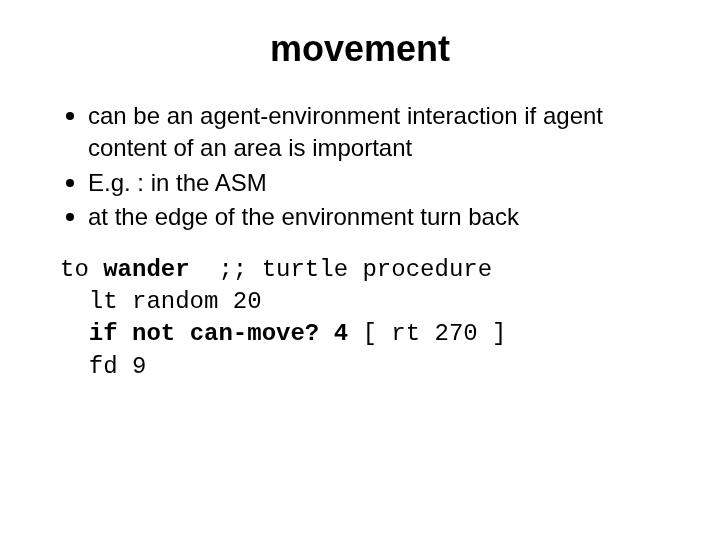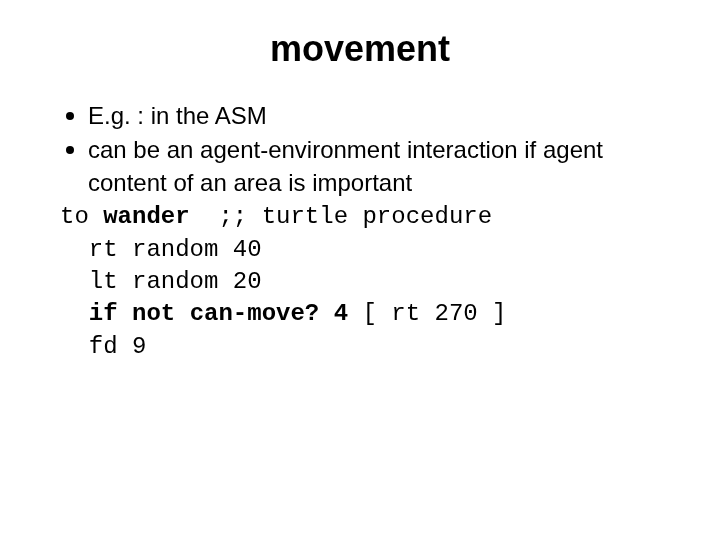--- a/index.html
+++ b/index.html
@@ -45,44 +45,47 @@
   }
   .mono-line {
     font-family: "Courier New", Courier, monospace;
     font-size: 24px;
     white-space: pre;
   }
   .bold {
     font-weight: bold;
   }
   .codeblock {
-    margin-top: 2px;
+    margin-top: 20px;
   }
 </style>
 </head>
 <body>
 
 <div class="slide">
   <div class="title">movement</div>
 
   <div class="content">
 
     <div class="bullet">
       <div class="dot"></div>
+      <div class="btext">can be an agent-environment interaction if agent content of an area is important</div>
+    </div>
+
+    <div class="bullet">
+      <div class="dot"></div>
       <div class="btext">E.g. : in the ASM</div>
     </div>
 
     <div class="bullet">
       <div class="dot"></div>
-      <div class="btext">can be an agent-environment interaction if agent content of an area is important</div>
+      <div class="btext">at the edge of the environment turn back</div>
     </div>
-
 
     <div class="codeblock">
       <div class="mono-line"><span>to </span><span class="bold">wander</span><span>  ;; turtle procedure</span></div>
-      <div class="mono-line">  rt random 40</div>
       <div class="mono-line">  lt random 20</div>
       <div class="mono-line"><span>  </span><span class="bold">if not can-move? 4</span><span> [ rt 270 ]</span></div>
       <div class="mono-line">  fd 9</div>
     </div>
 
   </div>
 </div>
 
 </body></html>

